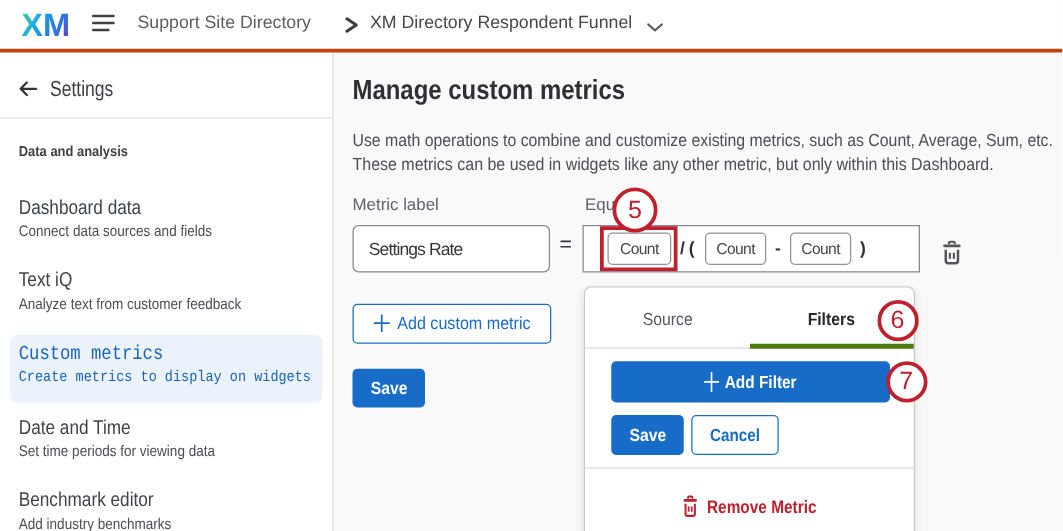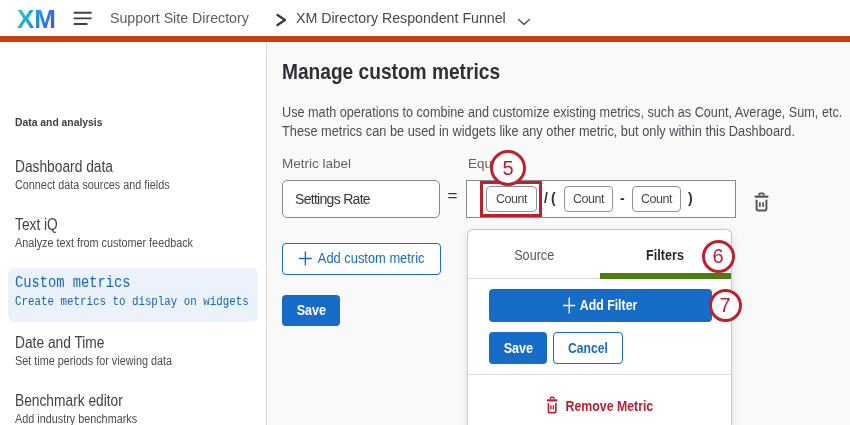--- a/index.html
+++ b/index.html
@@ -1,21 +1,21 @@
 <!DOCTYPE html>
 <html><head>
 <meta charset="utf-8">
 <style>
   * { margin:0; padding:0; box-sizing:border-box; }
   html,body { width:850px; height:425px; overflow:hidden; }
   body { font-family:"Liberation Sans", sans-serif; background:#fff; position:relative; }
   .sx { display:inline-block; transform-origin:0 50%; }
 
   
-  .header { position:absolute; top:0; left:0; width:850px; height:42px; background:#fff; border-bottom:6px solid #c2410c; z-index:5; }
+  .header { position:absolute; top:0; left:0; width:850px; height:42px; background:#fff; border-bottom:3px solid #c2410c; z-index:5; }
   .crumb1 { position:absolute; left:110px; top:10.2px; font-size:14.2px; color:#5b5d64; }
   .crumb2 { position:absolute; left:296px; top:10.2px; font-size:14.2px; color:#45474d; }
 
   
   .sidebar { position:absolute; top:42px; left:0; width:267px; height:383px; background:#fff; border-right:1px solid #d9dadb; z-index:4; }
   .settingsrow { position:absolute; top:0; left:0; width:266px; height:53px; border-bottom:1px solid #e4e4e6; }
   .settings-txt { position:absolute; left:40px; top:19px; font-size:17.5px; color:#3a3d44; }
   .settings-txt .sx { transform:scaleX(0.8); }
   .sec-label { position:absolute; left:14.5px; top:73.5px; font-size:11.5px; font-weight:bold; color:#3f4147; }
   .sec-label .sx { transform:scaleX(0.9); }
@@ -45,21 +45,21 @@
 
   .btn-outline { position:absolute; background:#fff; border:1px solid #176cc7; border-radius:4px; color:#176cc7; text-align:center; white-space:nowrap; }
   .btn-blue { position:absolute; background:#176cc7; border-radius:4px; color:#fff; font-weight:bold; text-align:center; white-space:nowrap; }
   .cx { display:inline-block; transform-origin:50% 50%; }
 
   
   .panel { position:absolute; left:467px; top:229px; width:265px; height:200px; background:#fff; border:1px solid #c8c9cb; border-bottom:none; border-radius:6px 6px 0 0; box-shadow:0 3px 8px rgba(0,0,0,0.12); z-index:3; }
   .tabs { position:absolute; top:0; left:0; width:100%; height:49px; border-bottom:1px solid #d9dadc; }
   .tab { position:absolute; top:0; width:50%; height:49px; line-height:51px; text-align:center; font-size:14px; }
   .tab.src { left:0; color:#55575e; }
-  .tab.fil { left:50%; color:#26282e; font-weight:bold; border-bottom:6px solid #4d7c0f; }
+  .tab.fil { left:50%; color:#26282e; font-weight:bold; border-bottom:4px solid #4d7c0f; }
   .tab .cx { transform:scaleX(0.9); }
   .pdivider { position:absolute; left:0; top:144px; width:100%; border-top:1px solid #d9dadc; }
   .removerow { position:absolute; left:0; top:166px; width:100%; text-align:center; color:#bf1f2c; font-size:14.5px; font-weight:bold; white-space:nowrap; }
   .removerow .cx { transform:scaleX(0.85); }
 
   
   .rc { position:absolute; background:#fff; border-radius:50%; color:#c0202e; text-align:center; z-index:7; font-weight:normal; }
 </style>
 </head>
 <body>
@@ -88,20 +88,26 @@
   <svg style="position:absolute;left:275px;top:12.5px" width="13" height="14" viewBox="0 0 13 14">
     <path d="M2.5 2 L10 7 L2.5 12" fill="none" stroke="#3b3d42" stroke-width="2.4" stroke-linecap="round" stroke-linejoin="round"></path>
   </svg>
   <span class="crumb2">XM Directory Respondent Funnel</span>
   <svg style="position:absolute;left:517px;top:17.5px" width="14" height="8" viewBox="0 0 14 8">
     <path d="M1.5 1.5 L7 6.3 L12.5 1.5" fill="none" stroke="#5b5d64" stroke-width="1.6" stroke-linecap="round" stroke-linejoin="round"></path>
   </svg>
 </div>
 
 <div class="sidebar">
+  <div class="settingsrow">
+    <svg style="position:absolute;left:15px;top:22px" width="15" height="14" viewBox="0 0 15 14">
+      <path d="M14 7 L1.5 7 M6.5 2 L1.5 7 L6.5 12" fill="none" stroke="#2f3138" stroke-width="1.8" stroke-linecap="round" stroke-linejoin="round"></path>
+    </svg>
+    <span class="settings-txt"><span class="sx">Settings</span></span>
+  </div>
   <div class="sec-label"><span class="sx">Data and analysis</span></div>
   <div class="hl"></div>
   <div class="item" style="top:115.5px">
     <div class="t"><span class="sx">Dashboard data</span></div>
     <div class="s"><span class="sx">Connect data sources and fields</span></div>
   </div>
   <div class="item" style="top:174.2px">
     <div class="t"><span class="sx">Text iQ</span></div>
     <div class="s"><span class="sx">Analyze text from customer feedback</span></div>
   </div>

